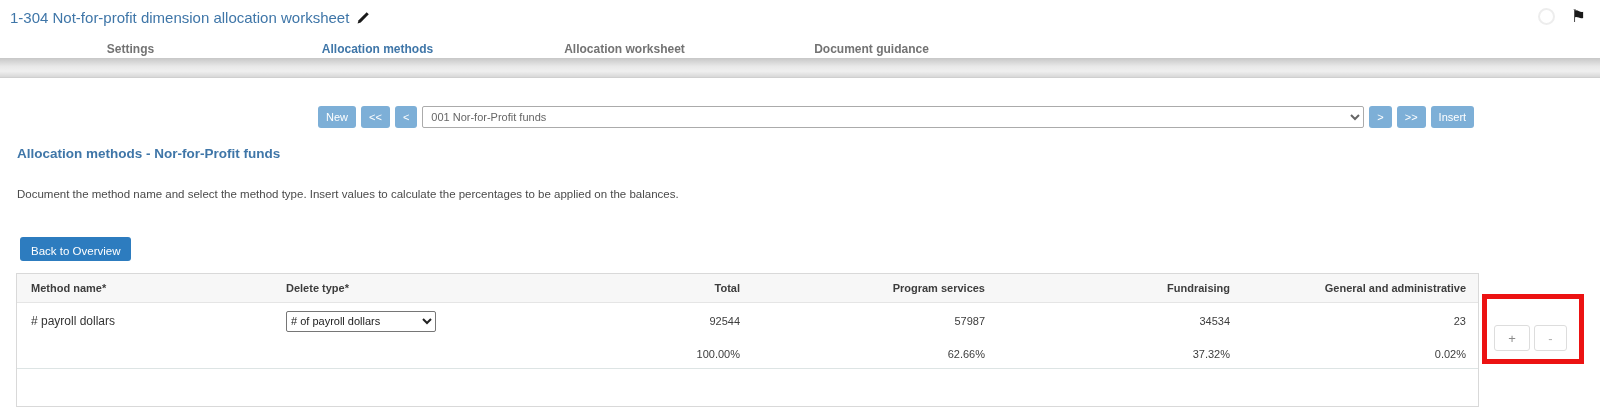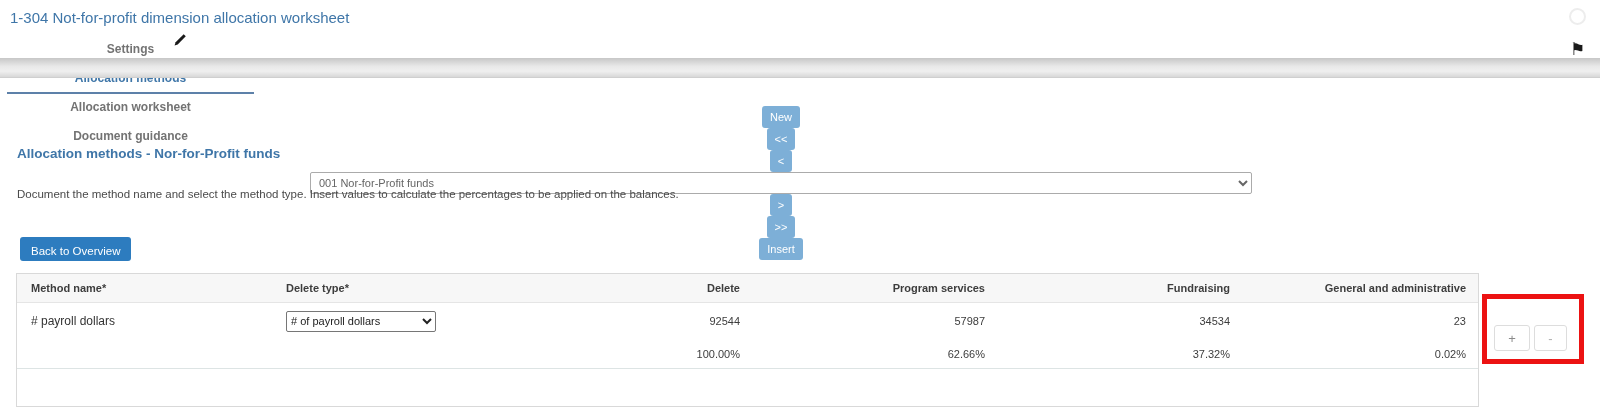--- a/index.html
+++ b/index.html
@@ -1,39 +1,39 @@
 <!DOCTYPE html>
 <html style="--accent-blue: #3f76a8; --button-light-blue: #7dafd7; --button-primary-blue: #2d7cbf; --tab-underline: #5d81a9; --highlight-red: #ec1212;"><head>
 <meta charset="utf-8">
 <style>
   * { margin:0; padding:0; box-sizing:border-box; }
   html,body { width:1600px; height:415px; background:#fff; overflow:hidden;
               font-family:"Liberation Sans", sans-serif; }
-  .abs { position:absolute;flex-direction:column; }
+  .abs { position:absolute; }
 
   
   .page-title { left:10px; top:9px; font-size:15px; color:var(--accent-blue); display:flex; align-items:center; gap:7px; }
   .pencil { display:inline-flex; cursor:pointer; }
 
   .top-right { right:14px; top:8px; display:flex; align-items:center; gap:16px; }
   .status-circle { width:17px; height:17px; border-radius:50%; border:2px solid #ededed; }
   .flag { font-size:17px; color:#1a1a1a; line-height:1; cursor:pointer; }
 
   
   .tabs { left:7px; top:36px; display:flex; }
   .tab { width:247px; text-align:center; padding:6px 0 7px; font-size:12px; font-weight:600;
          color:#737373; cursor:pointer; border-bottom:2px solid transparent; }
   .tab.active { color:var(--accent-blue); border-bottom:2px solid var(--tab-underline); }
 
   .gray-bar { left:0; top:58px; width:1600px; height:20px;
               background:linear-gradient(180deg,#c7c7c7 0%,#e9e9e9 45%,#efefef 70%,#d8d8d8 100%);
               border-bottom:1px solid #cfcfcf; }
 
   
-  .toolbar { left:310px; top:106px; display:flex; align-items:center; }
+  .toolbar { left:318px; top:106px; display:flex; align-items:center; gap:5px; }
   .tb-btn { background:var(--button-light-blue); color:#fff; border:none; border-radius:3px;
             height:22px; padding:0 8px; font-size:11px; font-family:inherit; cursor:pointer; }
   .doc-select { width:942px; height:22px; font-size:11px; color:#666; font-family:inherit;
                 border:1px solid #ababab; border-radius:2px; background:#fff; padding:0 4px; }
 
   
   .section-heading { left:17px; top:146px; font-size:13.5px; font-weight:bold; color:var(--accent-blue); }
   .section-desc { left:17px; top:188px; font-size:11.5px; color:#4a4a4a; }
   .back-btn { left:20px; top:237px; background:var(--button-primary-blue); color:#fff; border:none;
               border-radius:3px; height:24px; padding:8px 11px; font-size:11.5px; font-family:inherit; cursor:pointer; }
@@ -100,21 +100,21 @@
 </div>
 
 <div class="abs section-heading">Allocation methods - Nor-for-Profit funds</div>
 <div class="abs section-desc">Document the method name and select the method type. Insert values to calculate the percentages to be applied on the balances.</div>
 <button class="abs back-btn">Back to Overview</button>
 
 <div class="abs grid-table">
   <div class="t-row t-head">
     <div class="t-cell">Method name*</div>
     <div class="t-cell">Delete type*</div>
-    <div class="t-cell num">Delete</div>
+    <div class="t-cell num">Total</div>
     <div class="t-cell num">Program services</div>
     <div class="t-cell num">Fundraising</div>
     <div class="t-cell num">General and administrative</div>
   </div>
   <div class="t-row t-body-1">
     <div class="t-cell method-name"># payroll dollars</div>
     <div class="t-cell">
       <select class="type-select">
         <option># of payroll dollars</option>
       </select>

